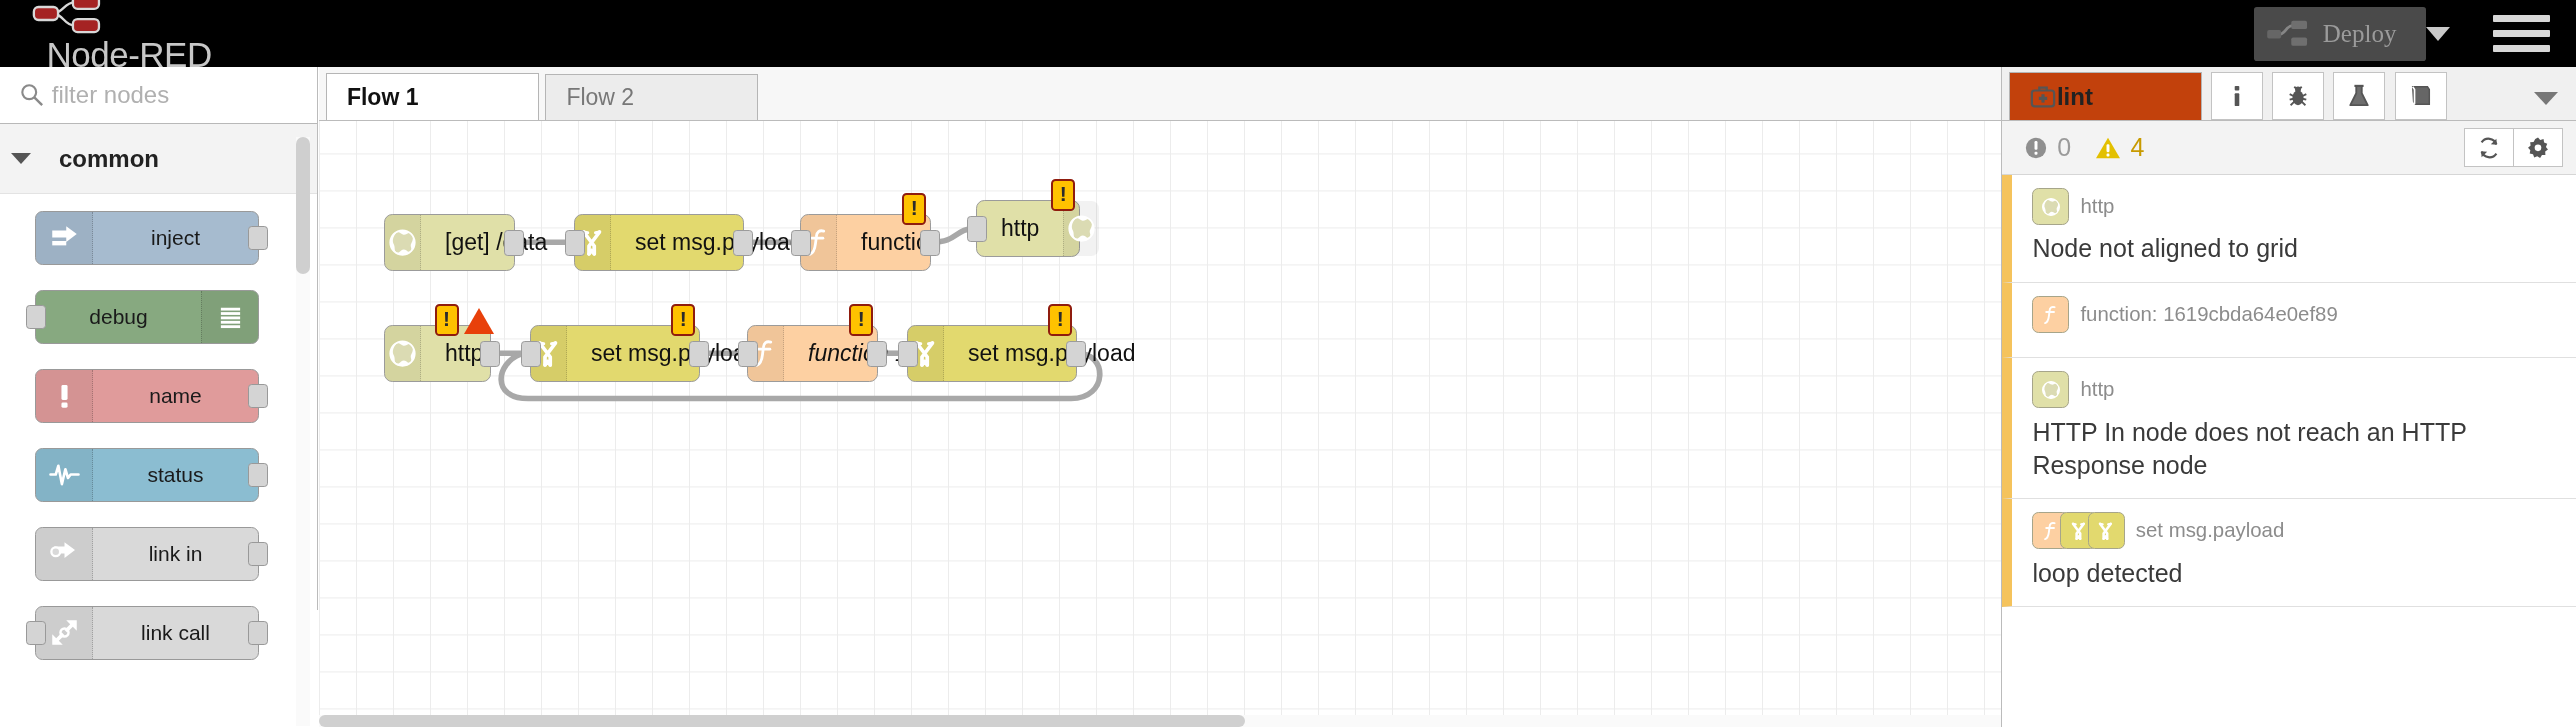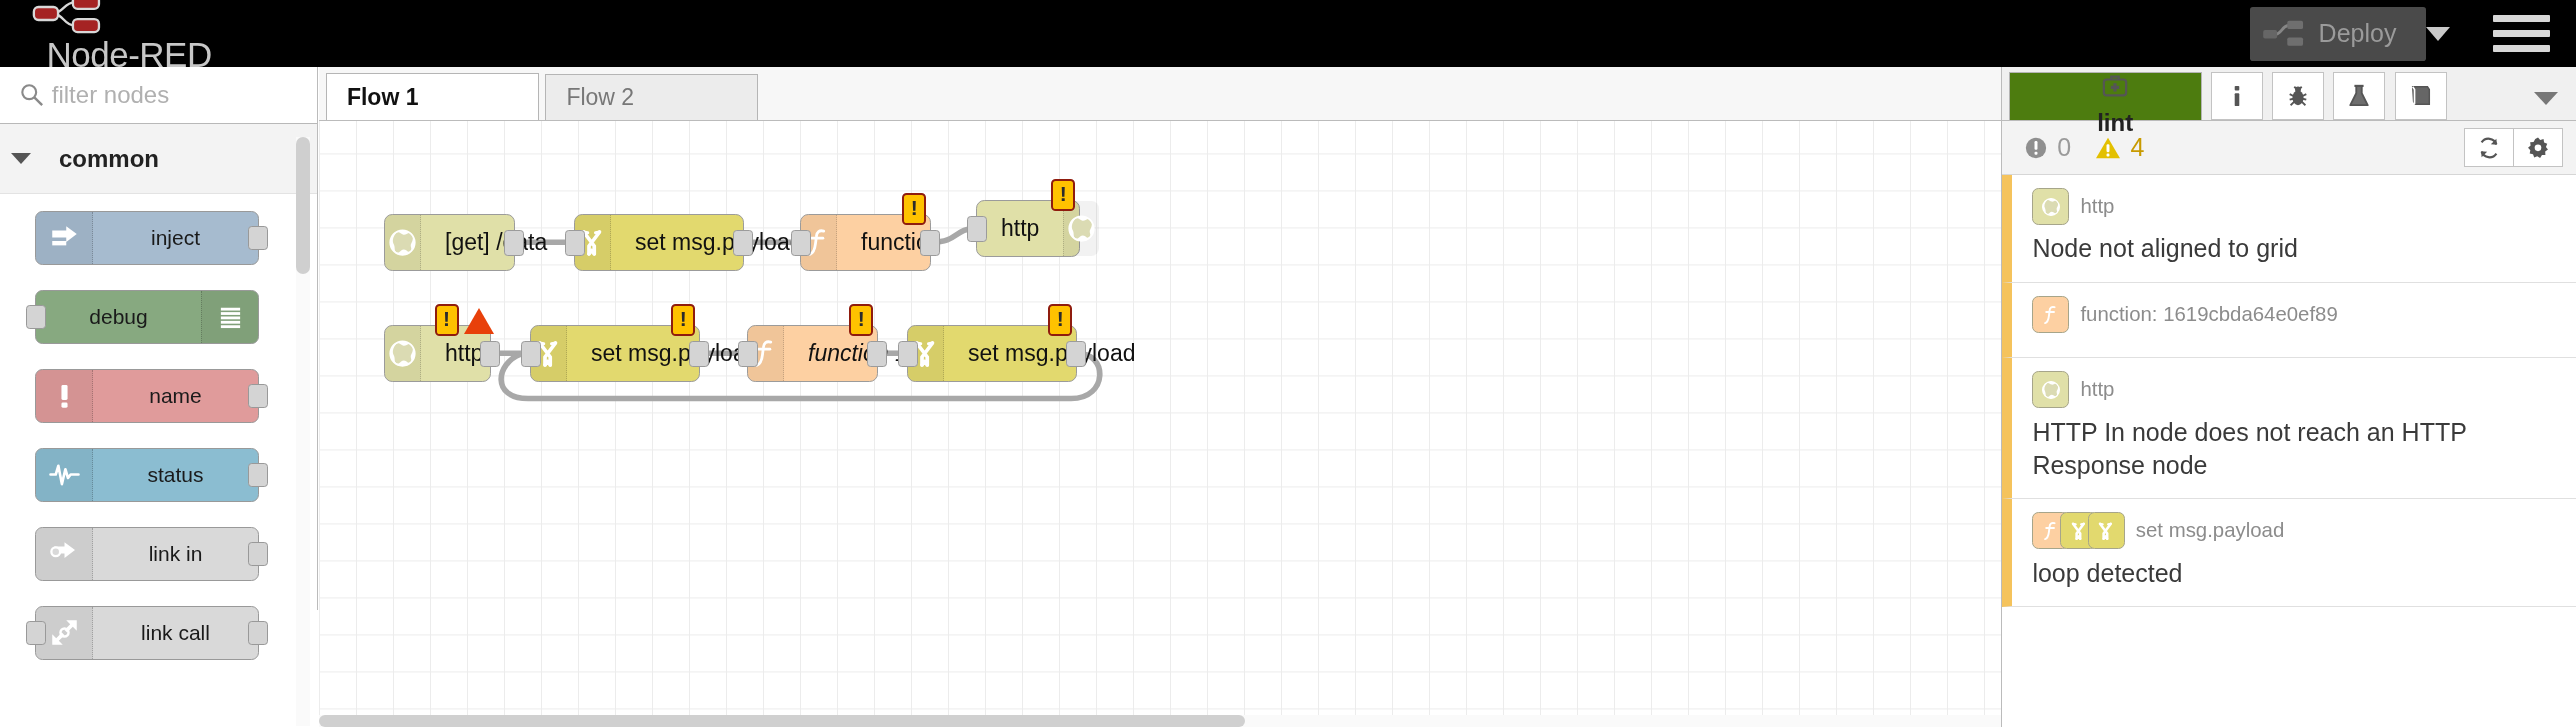--- a/index.html
+++ b/index.html
@@ -22,20 +22,21 @@
     margin-left: 15px; font-weight: 400;
   }
   .header-right {
     position: absolute; right: 0; top: 0; height: 67px;
     display: flex; align-items: center;
   }
   .deploy-btn {
     display: flex; align-items: center; height: 54px;
     background: #4a4a4a; border-radius: 2.8px; padding: 0 5.6px 0 13px;
     cursor: default;
+    font-family: Liberation Serif, serif;
   }
   .deploy-icon { width: 43px; height: 31.5px; position: relative; opacity: .55; }
   .deploy-label {
     color: #9b9b9b; font-size: 25px; margin: 0 24px 0 13px; font-weight: 400;
   }
   .deploy-caret {
     width: 0; height: 0; border-left: 12px solid transparent;
     border-right: 12px solid transparent; border-top: 14px solid #c9c9c9;
     margin-right: 15px;
   }
@@ -196,23 +197,23 @@
   .sidebar {
     position: absolute; left: 2001px; top: 67px;
     width: 575px; height: 661px; background: #f7f7f7;
     border-left: 0.9px solid #bbb;
   }
   .sb-tabs {
     height: 54px; display: flex; align-items: flex-end;
     border-bottom: 0.9px solid #bbb; background: #f0f0f0;
   }
   .sb-tab-main {
-    height: 48px; width: 193px; background: #4d7c0f;
+    height: 48px; width: 193px; background: #c2410c;
     border: 0.9px solid #b5b5b5; border-bottom: none; margin-left: 6.5px;
-    display: flex; align-items: center; padding-left: 20.4px; gap: 10px; flex-direction: column;
+    display: flex; align-items: center; padding-left: 20.4px; gap: 1px;
   }
   .sb-tab-label { font-size: 24px; font-weight: bold; color: #222; }
   .sb-icon-btn {
     width: 52px; height: 48px; border: 0.9px solid #c3c3c3; background: #fff;
     margin-left: 9.3px; display: flex; align-items: center; justify-content: center;
   }
   .sb-caret {
     margin: 0 18.5px 15px auto; width: 0; height: 0;
     border-left: 12px solid transparent; border-right: 12px solid transparent;
     border-top: 13px solid #777;

